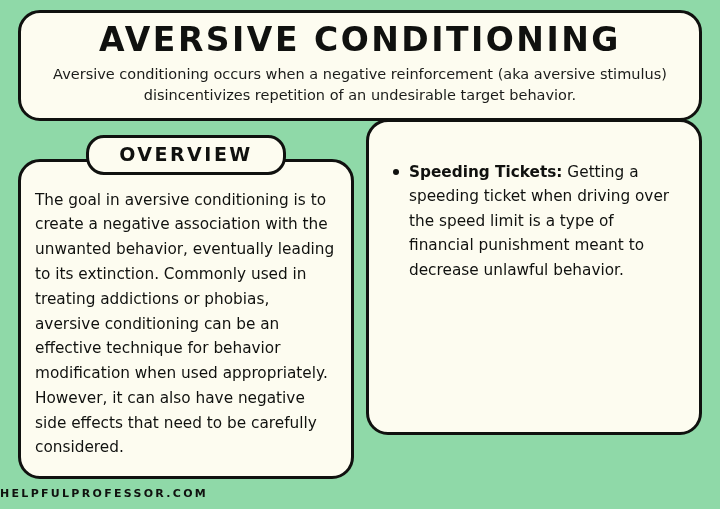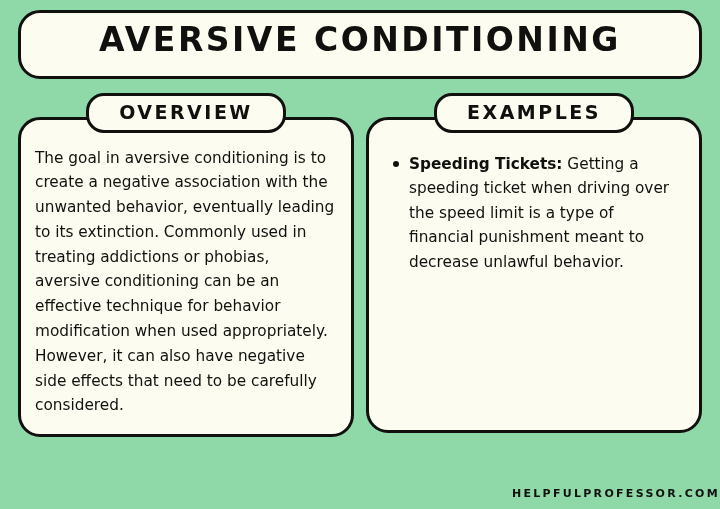--- a/index.html
+++ b/index.html
@@ -96,21 +96,21 @@
   }
 
   .overview-text {
     font-size: 15.3px;
     line-height: 1.62;
     color: #10110f;
   }
 
   ul.examples {
     list-style: none;
-    margin: 6px 0 0 0;
+    margin: 12px 0 0 0;
     padding: 0 2px 0 8px;
   }
   ul.examples li {
     position: relative;
     padding-left: 18px;
     margin-bottom: 20px;
     font-size: 15.3px;
     line-height: 1.6;
     color: #10110f;
   }
@@ -128,51 +128,49 @@
   .ex-term {
     font-weight: bold;
   }
 
   
   .footer {
     position: absolute;
     left: 0;
     right: 0;
     bottom: 9px;
-    text-align: right;
+    text-align: left;
     font-size: 11px;
     font-weight: bold;
     letter-spacing: 2.3px;
     color: #10110f;
   }
 </style>
 </head>
 <body>
 
 <div class="poster">
 
   <div class="card title-card">
     <div class="main-title">AVERSIVE CONDITIONING</div>
+    <div class="subtitle">Aversive conditioning occurs when a negative reinforcement (aka aversive stimulus) disincentivizes repetition of an undesirable target behavior.</div>
   </div>
 
   <div class="columns">
 
     <div class="column">
       <div class="card pill">
         <span class="pill-text">OVERVIEW</span>
       </div>
       <div class="card body-card">
         <div class="overview-text">The goal in aversive conditioning is to create a negative association with the unwanted behavior, eventually leading to its extinction. Commonly used in treating addictions or phobias, aversive conditioning can be an effective technique for behavior modification when used appropriately. However, it can also have negative side effects that need to be carefully considered.</div>
       </div>
     </div>
 
     <div class="column">
-      <div class="card pill">
-        <span class="pill-text">EXAMPLES</span>
-      </div>
       <div class="card body-card">
         <ul class="examples">
           <li>
             <span class="ex-term">Speeding Tickets:</span><span> Getting a speeding ticket when driving over the speed limit is a type of financial punishment meant to decrease unlawful behavior.</span>
           </li>
         </ul>
       </div>
     </div>
 
   </div>

